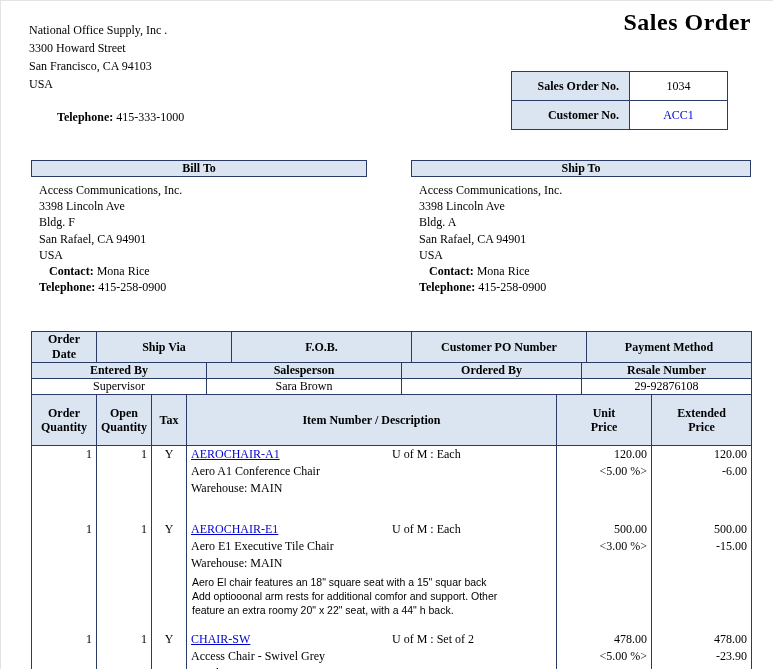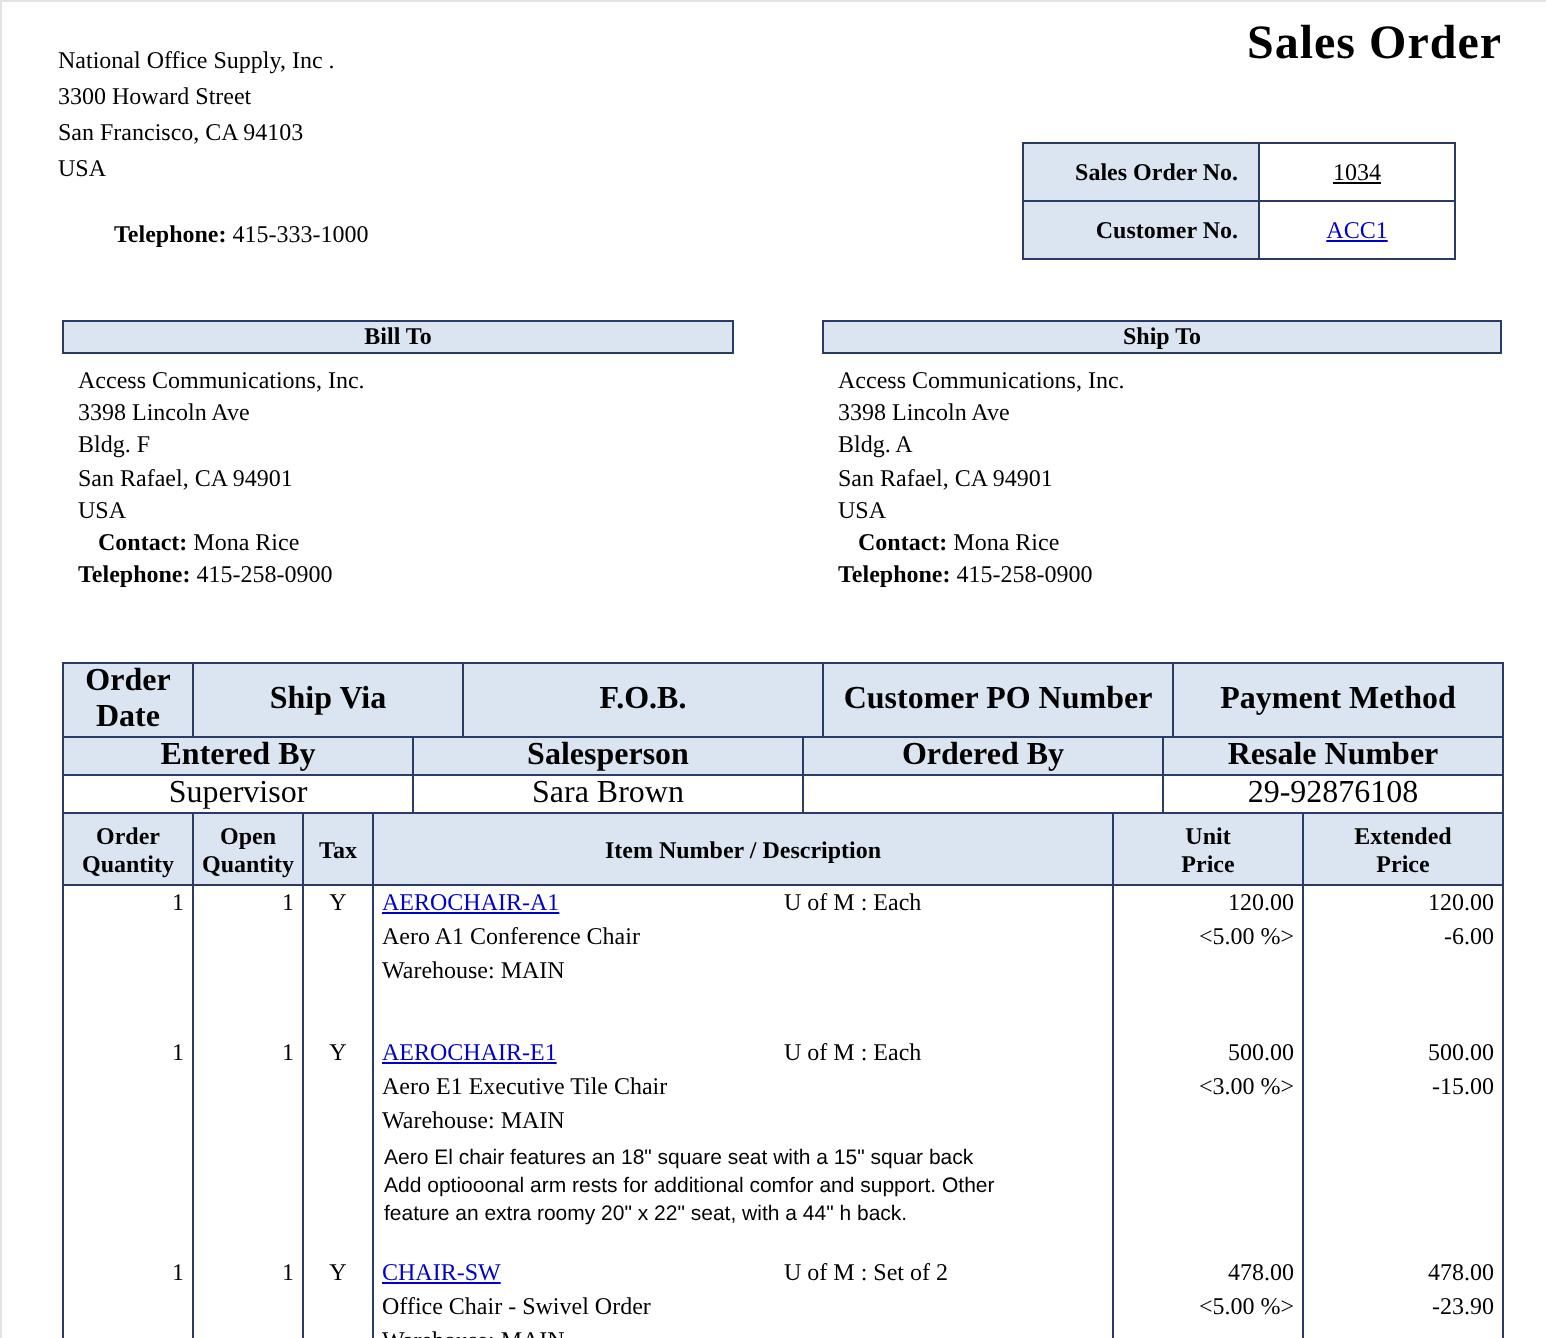--- a/index.html
+++ b/index.html
@@ -17,43 +17,43 @@
   
   .company{position:absolute; left:28px; top:20px; font-size:12px; line-height:18px;}
   .company .phone-line{margin-top:15px;margin-left:28px;}
   .b{font-weight:bold;}
   
   .title{position:absolute; top:8px; right:22px; font-size:24px; font-weight:bold; letter-spacing:0.5px;}
   
   .order-no-table{position:absolute; left:510px; top:70px; border-collapse:collapse; font-size:12px;}
   .order-no-table td{border:1px solid var(--line); height:29px;}
   .order-no-table .lbl{background:var(--fill); font-weight:bold; width:118px; text-align:right; padding-right:10px;padding-left:14px;}
-  .order-no-table .val{width:98px; text-align:center;text-decoration:underline;}
+  .order-no-table .val{width:98px; text-align:center;}
   .link{color:var(--link);}
   .item-link{color:var(--link); text-decoration:underline; cursor:pointer;}
   
   .secbar{position:absolute; top:159px; height:17px; line-height:15px; background:var(--fill);
           border:1px solid var(--line); text-align:center; font-weight:bold; font-size:12px;}
   .secbar.bill{left:30px; width:336px;}
   .secbar.ship{left:410px; width:340px;}
   .addr{position:absolute; top:181px; font-size:12px; line-height:16.2px;}
   .addr.bill{left:38px;}
   .addr.ship{left:418px;}
   .addr .contact-line{padding-left:10px;}
   
   .grid{position:absolute; left:30px; top:330px; width:720px;}
-  table.sect{border-collapse:collapse; table-layout:fixed; width:720px; font-size:16px;}
+  table.sect{border-collapse:collapse; table-layout:fixed; width:720px; font-size:12px;}
   table.sect + table.sect, table.items{margin-top:-1px;}
   table.sect td{border:1px solid var(--line); height:16px; padding:0 3px;}
   .hcell{background:var(--fill); font-weight:bold; text-align:center;}
   .vcell{text-align:center;}
   
   table.items{border-collapse:collapse; table-layout:fixed; width:720px; font-size:12px; border:1px solid var(--line);}
   table.items th{border:1px solid var(--line); background:var(--fill); font-weight:bold; text-align:center;
-                 height:36px; vertical-align:middle; white-space:pre-line; line-height:14px; font-size:12px;}
+                 height:51px; vertical-align:middle; white-space:pre-line; line-height:14px; font-size:12px;}
   table.items td{border-left:1px solid var(--line); border-right:1px solid var(--line);
                  padding:0 4px; height:17px; vertical-align:top; line-height:16px;}
   td.qty{text-align:right; padding-right:20px;}
   td.ctr{text-align:center;}
   td.num{text-align:right; padding-right:4px;}
   td.c4{position:relative;}
   .uom{position:absolute; left:205px; top:0;}
   td.wh{padding-left:180px;}
   td.longdesc{height:auto;}
   .longdesc-inner{width:315px; font-size:10.5px; line-height:14px; padding:3px 0 2px 1px;
@@ -290,21 +290,21 @@
             <span class="item-link">CHAIR-SW</span>
             <span class="uom">U of M : Set of 2</span>
           </td>
           <td class="num">478.00</td>
           <td class="num">478.00</td>
         </tr>
         <tr>
           <td></td>
             <td></td>
             <td></td>
-          <td class="c4">Office Chair - Swivel Order</td>
+          <td class="c4">Access Chair - Swivel Grey</td>
           <td class="num">&lt;5.00 %&gt;</td>
           <td class="num">-23.90</td>
         </tr>
         <tr>
           <td></td>
             <td></td>
             <td></td>
           <td class="c4 wh">Warehouse: MAIN</td>
           <td></td>
             <td></td>

